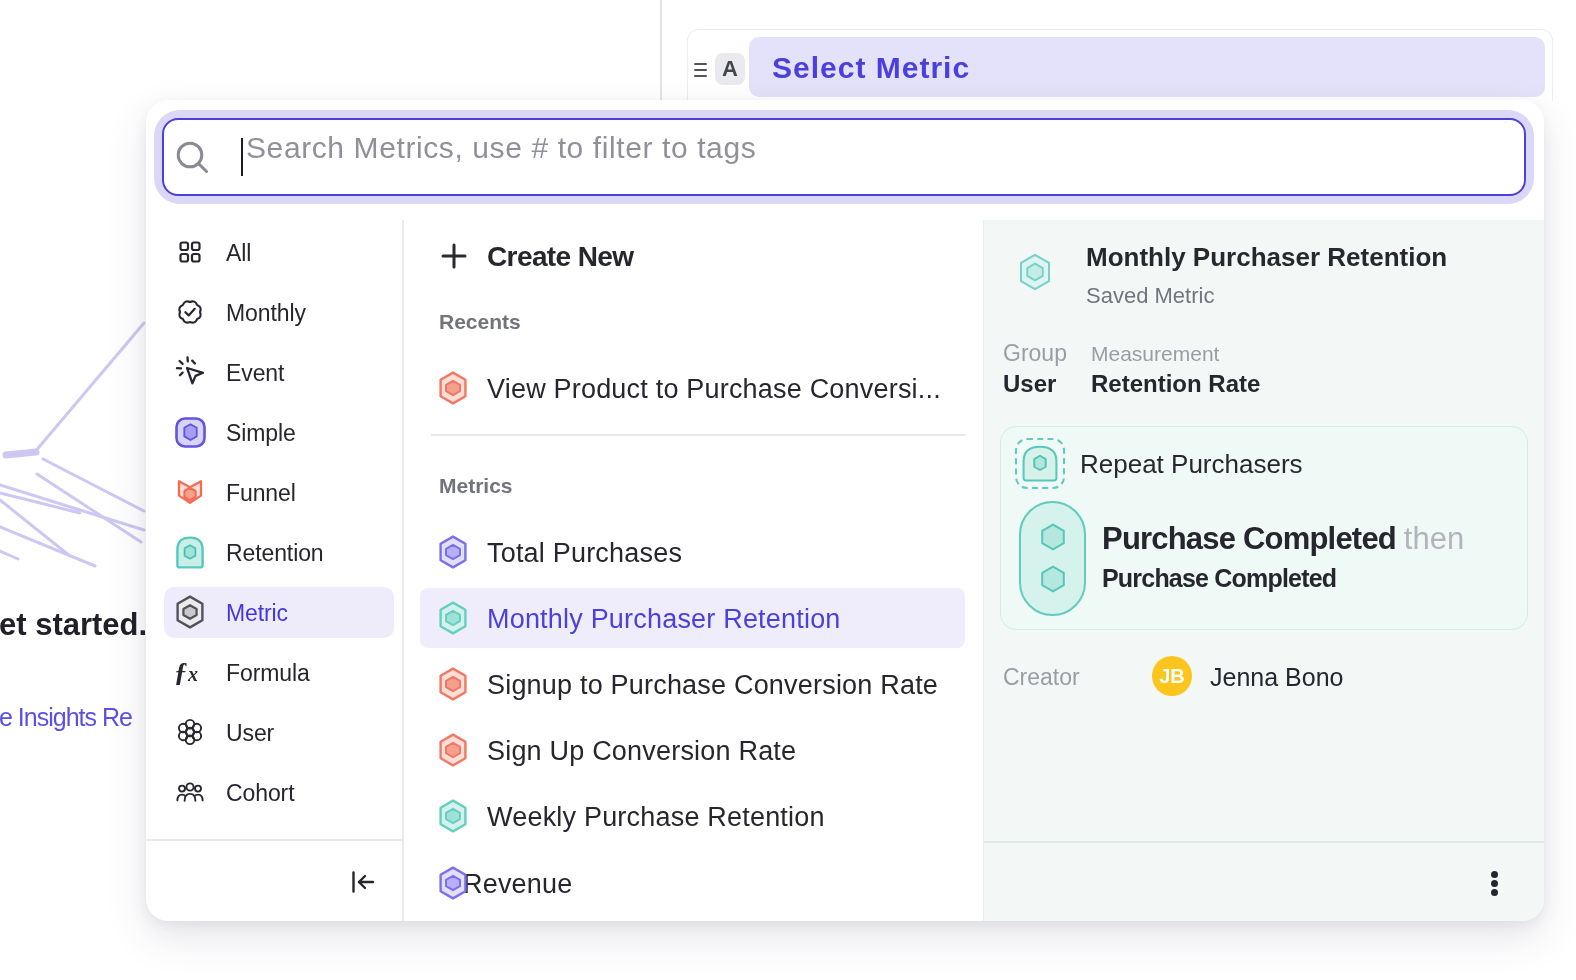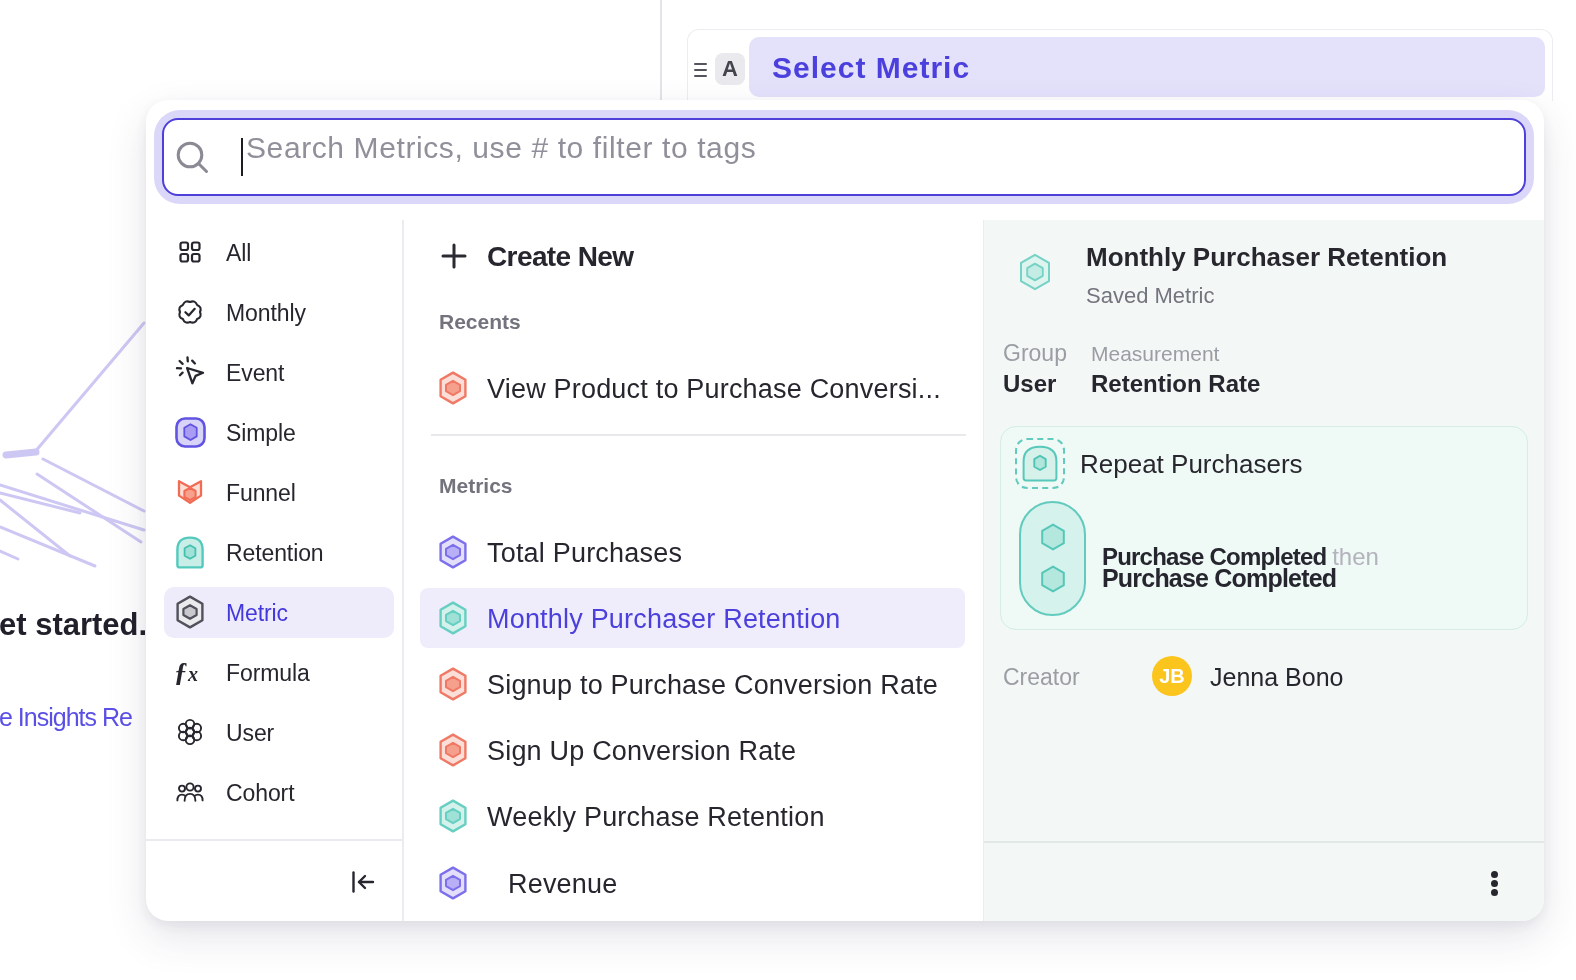--- a/index.html
+++ b/index.html
@@ -188,21 +188,21 @@
 <div id="createtext" class="t">Create New</div>
 <div class="t lbl" style="left:439px; top:321px">Recents</div>
 <div class="t midtext" style="left:487px; top:389px">View Product to Purchase Conversi...</div>
 <div id="middiv1" class="abs"></div>
 <div class="t lbl" style="left:439px; top:485px">Metrics</div>
 <div class="t midtext" style="left:487px; top:553px">Total Purchases</div>
 <div class="t midtext" style="left:487px; top:619px; color:#4c40dc">Monthly Purchaser Retention</div>
 <div class="t midtext" style="left:487px; top:685px">Signup to Purchase Conversion Rate</div>
 <div class="t midtext" style="left:487px; top:751px">Sign Up Conversion Rate</div>
 <div class="t midtext" style="left:487px; top:817px">Weekly Purchase Retention</div>
-<div class="t midtext" style="left:508px; top:884px">Revenue</div>
+<div class="t midtext" style="left:463px; top:884px">Revenue</div>
 
 <svg width="30" height="34" style="left:438px; top:371px" viewBox="0 0 30 34" fill="none">
   <path d="M15 1.6 L27.4 8.8 L27.4 25.2 L15 32.4 L2.6 25.2 L2.6 8.8 Z" fill="#fbded7" stroke="#ef7965" stroke-width="2.4" stroke-linejoin="round"></path>
   <path d="M15 9.8 L22 13.9 L22 20.1 L15 24.2 L8 20.1 L8 13.9 Z" fill="#f4a08c" stroke="#ef7965" stroke-width="2" stroke-linejoin="round"></path>
 </svg>
 
 <svg width="30" height="34" style="left:438px; top:535px" viewBox="0 0 30 34" fill="none">
   <path d="M15 1.6 L27.4 8.8 L27.4 25.2 L15 32.4 L2.6 25.2 L2.6 8.8 Z" fill="#e3dffb" stroke="#7c6fec" stroke-width="2.4" stroke-linejoin="round"></path>
   <path d="M15 9.8 L22 13.9 L22 20.1 L15 24.2 L8 20.1 L8 13.9 Z" fill="#b9aff6" stroke="#7c6fec" stroke-width="2" stroke-linejoin="round"></path>
 </svg>
@@ -236,21 +236,21 @@
 <div class="t" style="left:1086px; top:257px; font-size:26px; font-weight:bold; color:#28272e">Monthly Purchaser Retention</div>
 <div class="t" style="left:1086px; top:296px; font-size:22px; color:#74747e">Saved Metric</div>
 <div class="t" style="left:1003px; top:353px; font-size:23px; color:#9c9ca4">Group</div>
 <div class="t" style="left:1091px; top:353px; font-size:21px; color:#9c9ca4">Measurement</div>
 <div class="t" style="left:1003px; top:384px; font-size:24px; font-weight:bold;">User</div>
 <div class="t" style="left:1091px; top:384px; font-size:24px; font-weight:bold;">Retention Rate</div>
 <div id="rpcard" class="abs"></div>
 <div id="dashbox" class="abs"></div>
 <div class="t" style="left:1080px; top:464px; font-size:26px; font-weight:normal; color:#28272e">Repeat Purchasers</div>
 <div id="capsule" class="abs"></div>
-<div class="t" style="left:1102px; top:557px; font-size:24px; font-weight:bold; letter-spacing:-0.8px;">Purchase Completed <span style="color:#b3b3bb; font-weight:normal; letter-spacing:0px">then</span></div>
+<div class="t" style="left:1102px; top:538px; font-size:31px; font-weight:bold; letter-spacing:-0.8px;">Purchase Completed <span style="color:#b3b3bb; font-weight:normal; letter-spacing:0px">then</span></div>
 <div class="t" style="left:1102px; top:578px; font-size:25px; font-weight:bold; letter-spacing:-0.8px;">Purchase Completed</div>
 <div class="t" style="left:1003px; top:677px; font-size:23px; color:#9c9ca4">Creator</div>
 <div id="avatar">JB</div>
 <div class="t" style="left:1210px; top:677px; font-size:25px;">Jenna Bono</div>
 <div id="rpfootline" class="abs"></div>
 <div class="dot" style="top:871px"></div>
 <div class="dot" style="top:880px"></div>
 <div class="dot" style="top:889px"></div>
 
 <svg width="34" height="38" style="left:1018px; top:253px" viewBox="0 0 34 38" fill="none">

